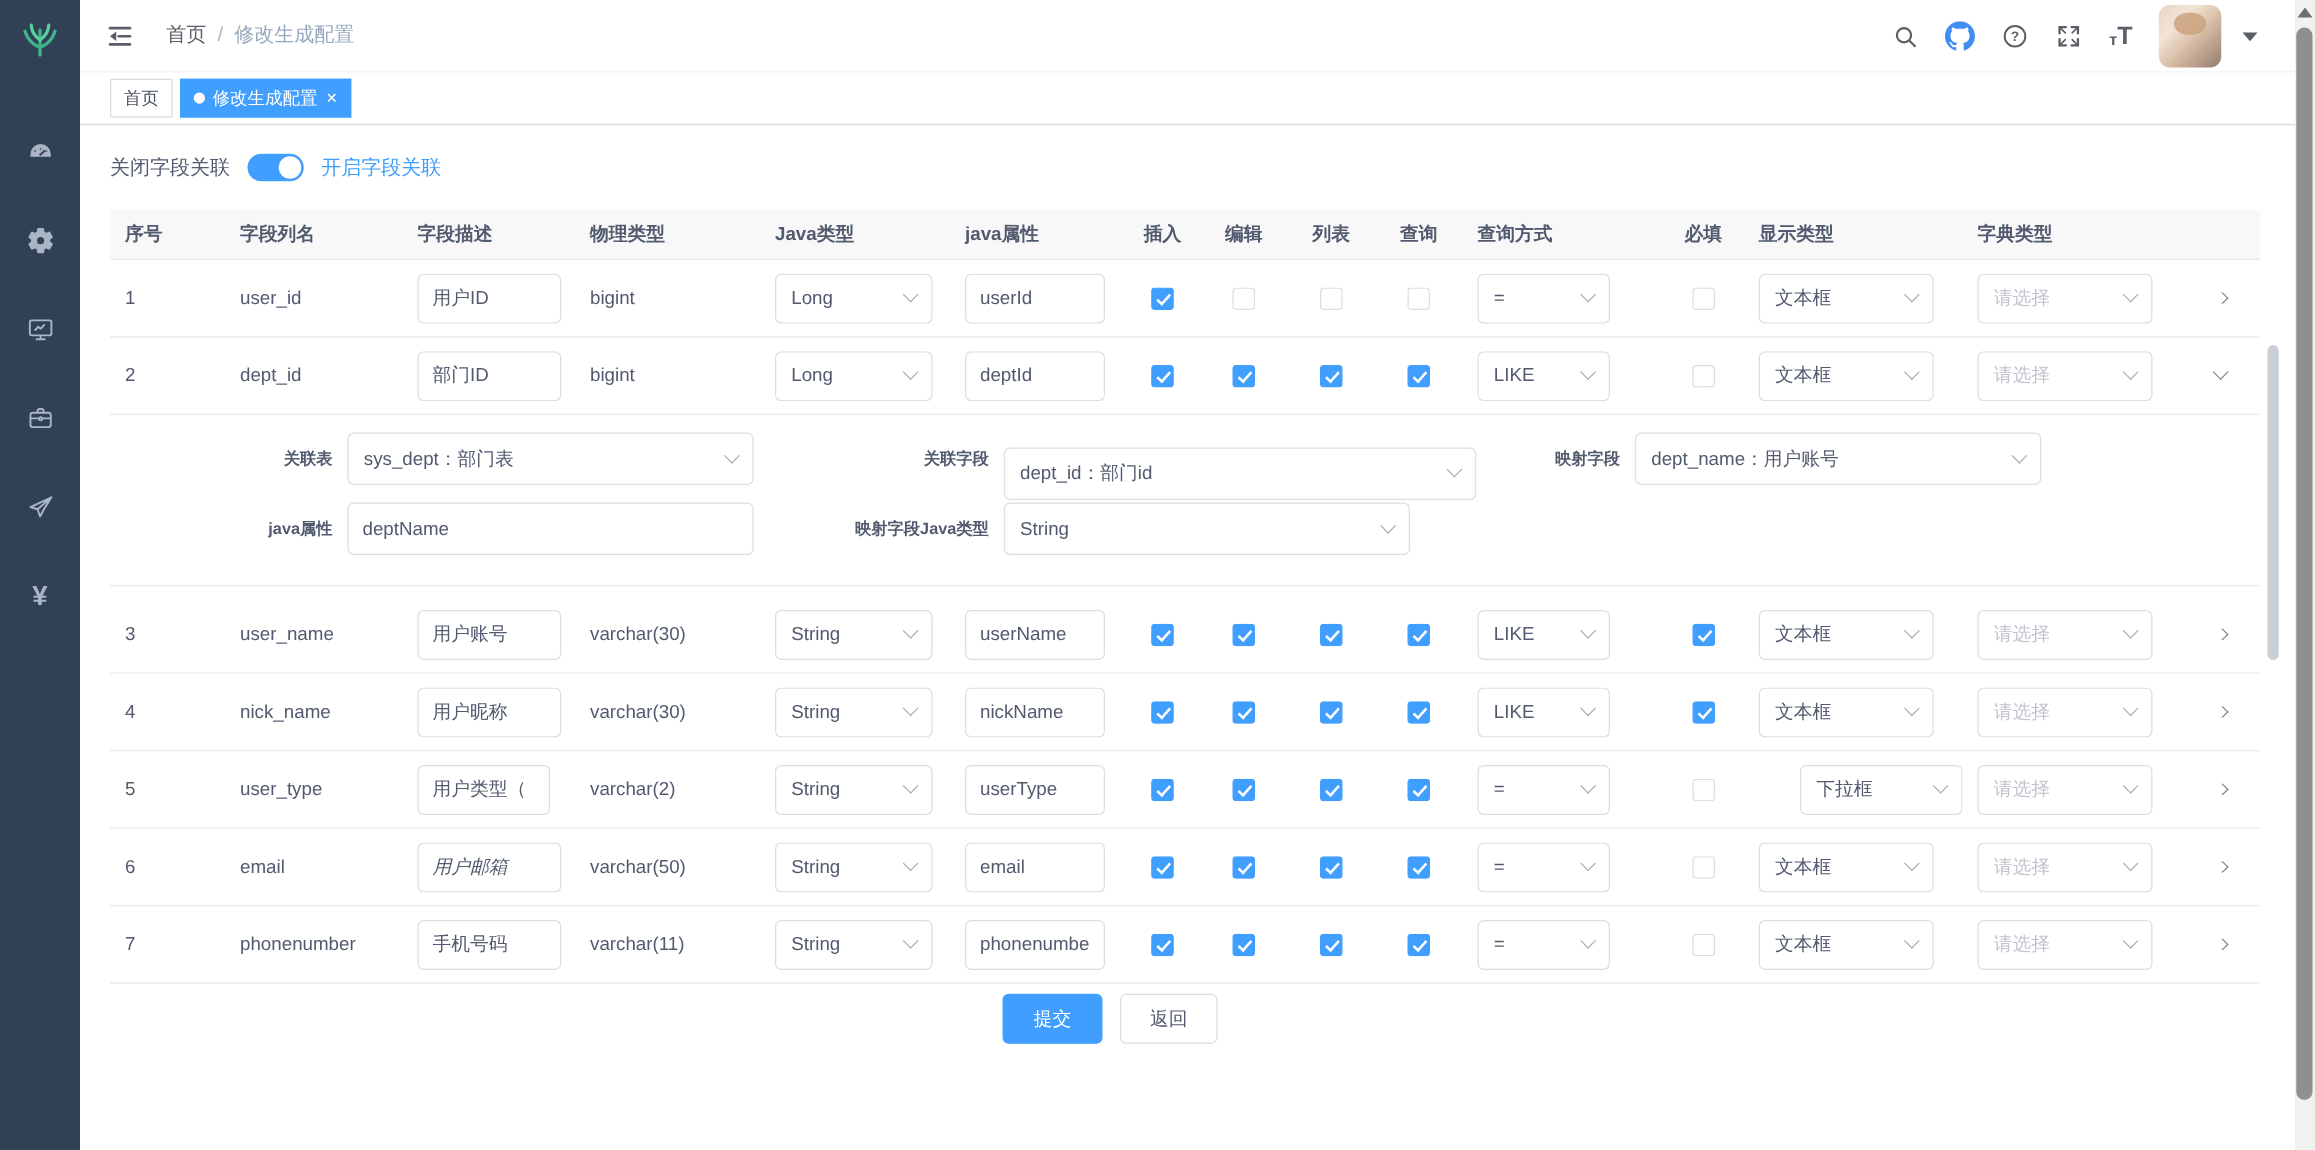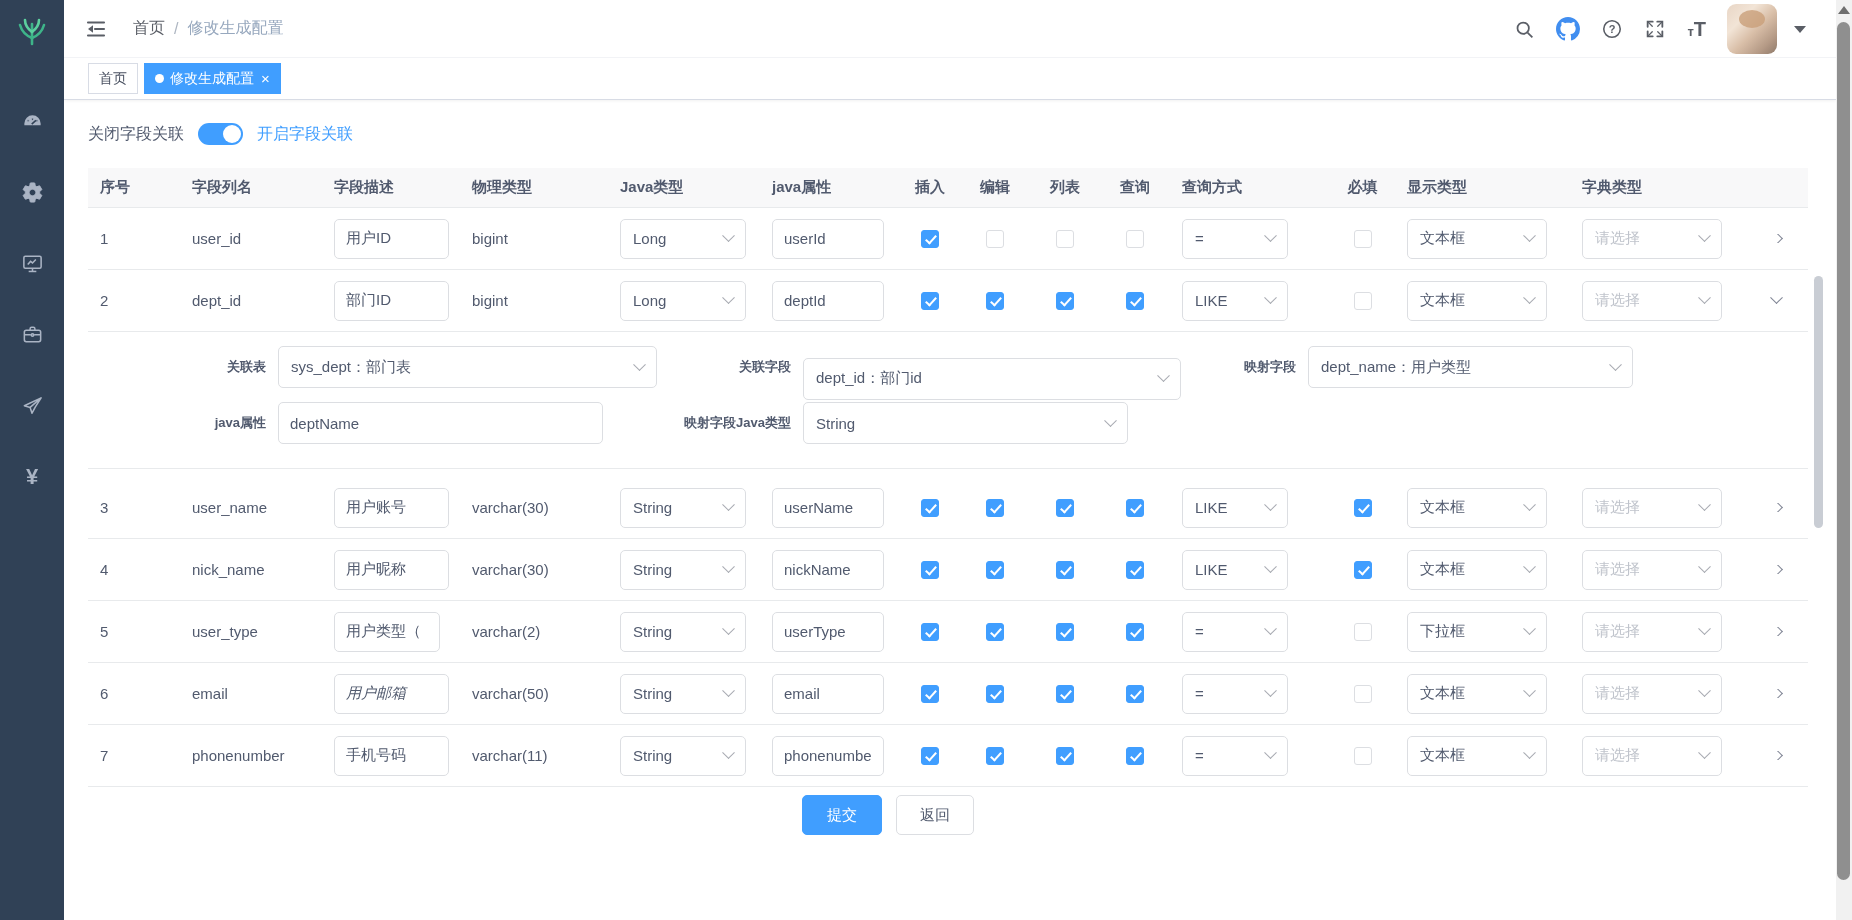--- a/index.html
+++ b/index.html
@@ -343,32 +343,32 @@
               <i class="chev"></i>
             </div>
           </div>
           <div class="cell center" style="width: 63px;">
             <span class="arrow down"></span>
           </div>
         </div>
         <div class="sub-block">
           <div class="sub-row">
             <div class="sub-label" style="width: 190px;">关联表</div>
-            <div class="sub-ctrl"><div class="sel" style="width: 379px; justify-content: center;">
+            <div class="sub-ctrl"><div class="sel" style="width: 325px; justify-content: center;">
                 <span class="sel-text">sys_dept：部门表</span>
                 <i class="chev"></i>
               </div></div>
             <div class="sub-label" style="width: 200px;">关联字段</div>
             <div class="sub-ctrl"><div class="sel" style="width: 378px; margin-top: 23px;">
                 <span class="sel-text">dept_id：部门id</span>
                 <i class="chev"></i>
               </div></div>
             <div class="sub-label" style="width: 180px;">映射字段</div>
             <div class="sub-ctrl"><div class="sel" style="width: 325px;">
-                <span class="sel-text">dept_name：用户类型</span>
+                <span class="sel-text">dept_name：用户账号</span>
                 <i class="chev"></i>
               </div></div>
           </div>
           <div class="sub-row">
             <div class="sub-label" style="width: 190px;">java属性</div>
             <div class="sub-ctrl"><input class="inp" value="deptName" style=""></div>
             <div class="sub-label" style="width: 200px;">映射字段Java类型</div>
             <div class="sub-ctrl"><div class="sel" style="width: 325px;">
                 <span class="sel-text">String</span>
                 <i class="chev"></i>
@@ -513,21 +513,21 @@
           <div class="cell" style="width: 160px;">
             <div class="sel" style="width: 106px;">
               <span class="sel-text">=</span>
               <i class="chev"></i>
             </div>
           </div>
           <div class="cell center" style="width: 65px;">
             <span class="cb"></span>
           </div>
           <div class="cell" style="width: 175px;">
-            <div class="sel" style="width: 140px;">
+            <div class="sel" style="width: 140px; margin-left: 33px;">
               <span class="sel-text">下拉框</span>
               <i class="chev"></i>
             </div>
           </div>
           <div class="cell" style="width: 175px;">
             <div class="sel" style="width: 140px;">
               <span class="sel-text ph">请选择</span>
               <i class="chev"></i>
             </div>
           </div>

